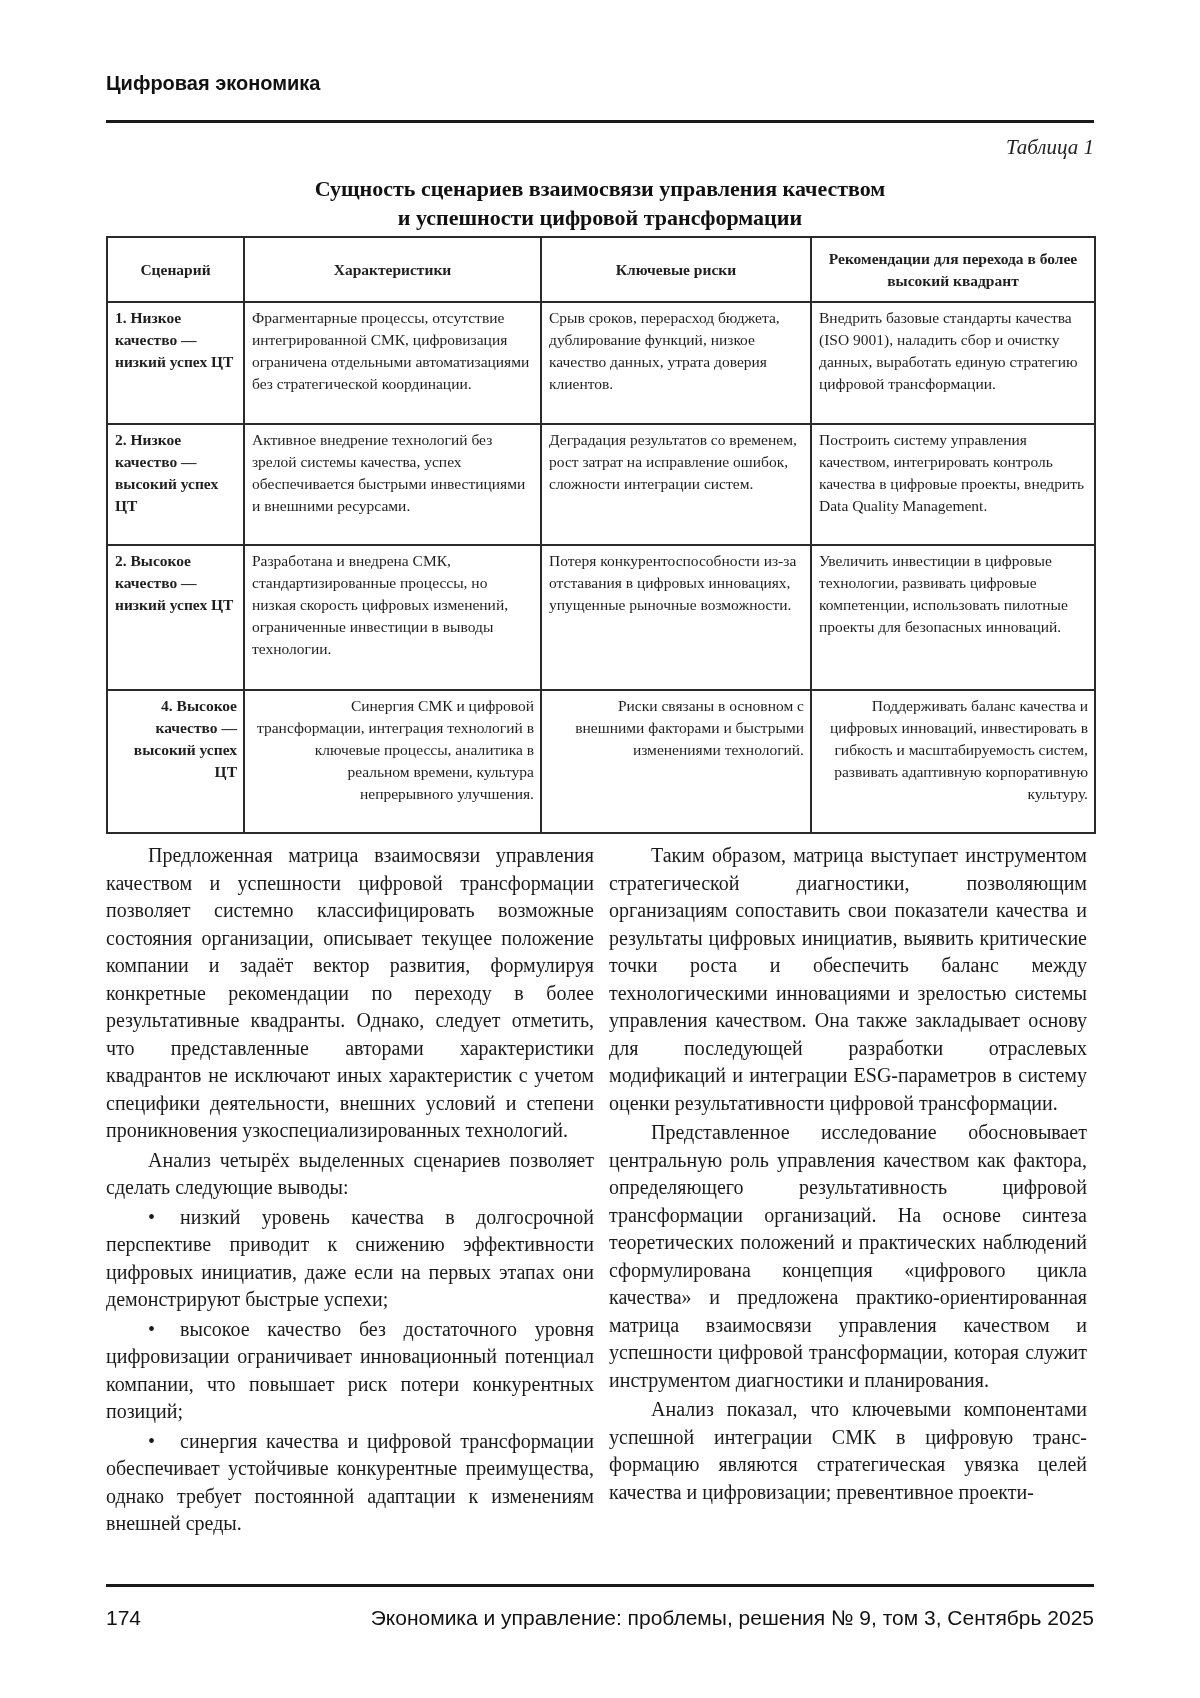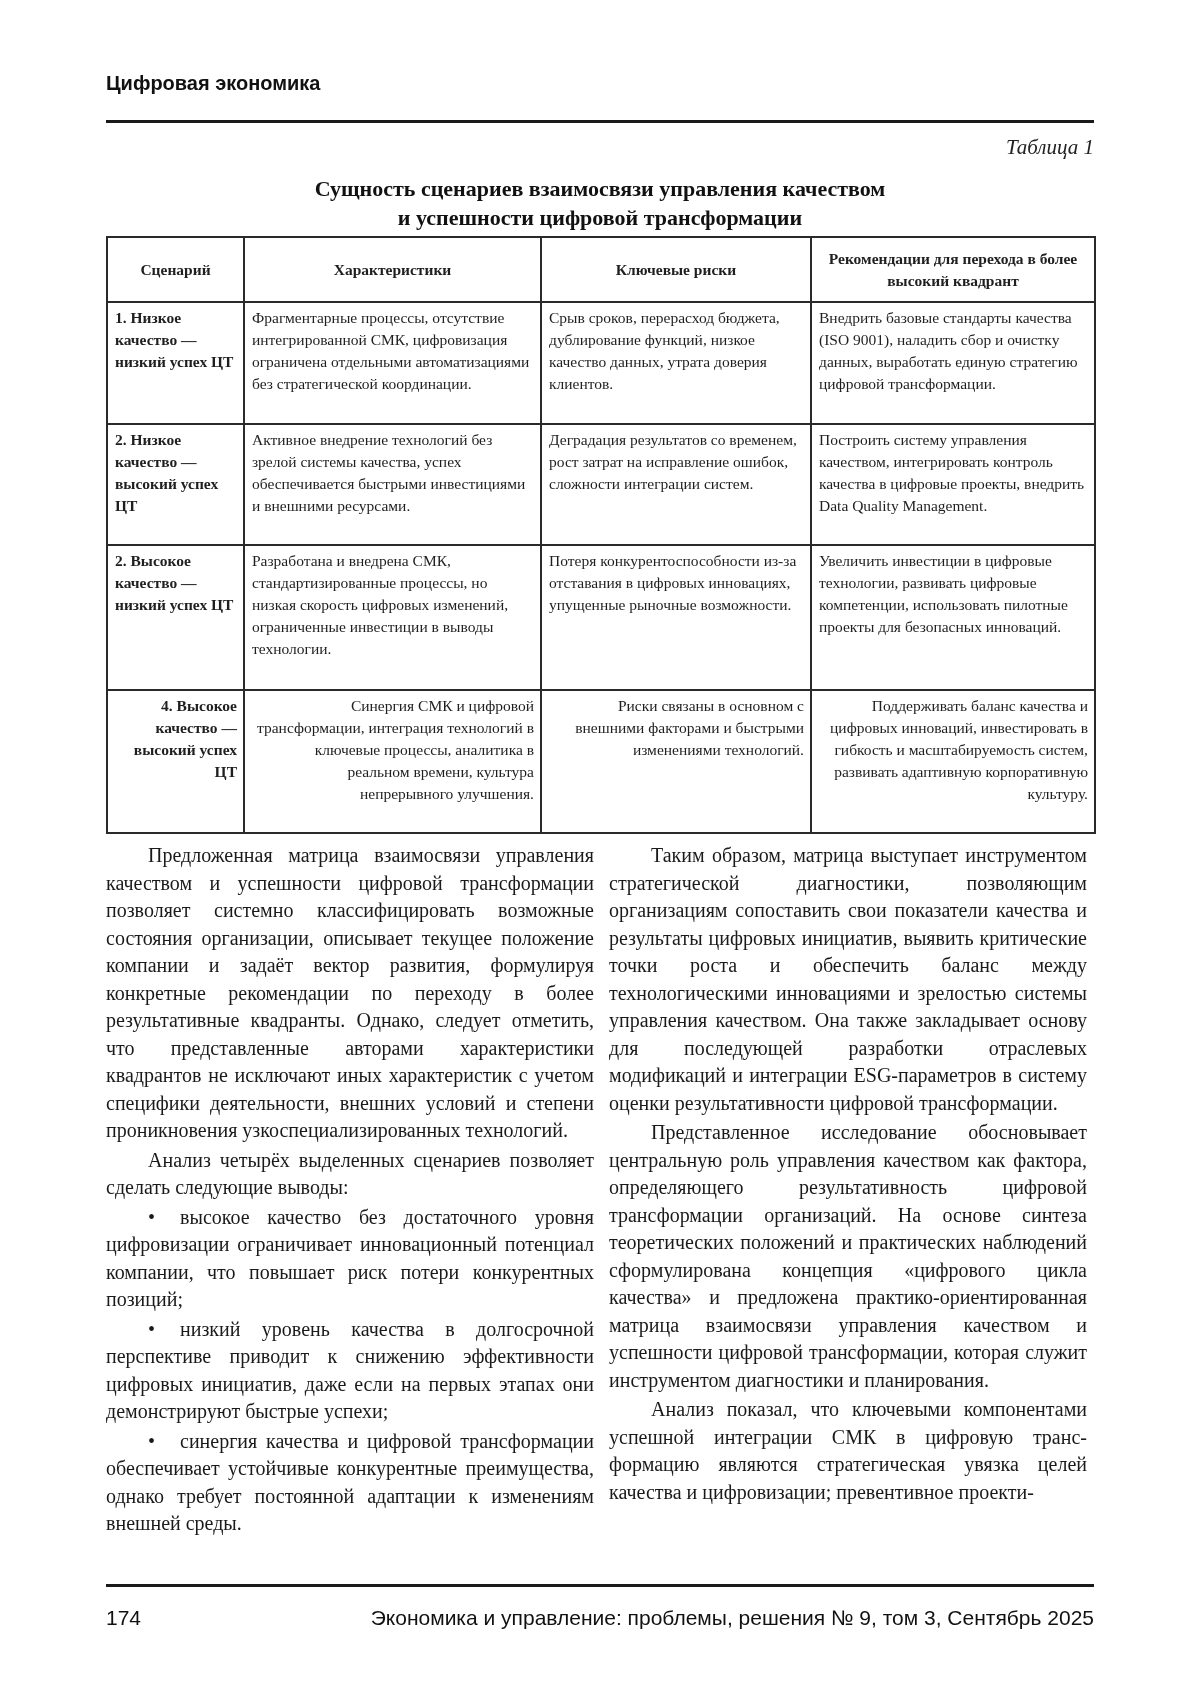--- a/index.html
+++ b/index.html
@@ -117,22 +117,22 @@
       <td>Риски связаны в основном с внешними факторами и быстрыми изменениями технологий.</td>
       <td>Поддерживать баланс качества и цифровых инноваций, инвестировать в гибкость и масштабируемость систем, развивать адаптивную корпоративную культуру.</td>
     </tr>
   </tbody>
 </table>
 
 <div class="body-col col-left">
   <p>Предложенная матрица взаимосвязи управ­ления качеством и успешности цифровой транс­формации позволяет системно классифицировать возможные состояния организации, описывает текущее положение компании и задаёт вектор развития, формулируя конкретные рекомендации по переходу в более результативные квадранты. Однако, следует отметить, что представленные ав­торами характеристики квадрантов не исключают иных характеристик с учетом специфики деятель­ности, внешних условий и степени проникновения узкоспециализированных технологий.</p>
   <p>Анализ четырёх выделенных сценариев позво­ляет сделать следующие выводы:</p>
   <ul>
+    <li><span class="bullet">•</span><span>низкий уровень качества в долгосрочной перспективе приводит к снижению эффективности цифровых инициатив, даже если на первых этапах они демонстрируют быстрые успехи;</span></li>
     <li><span class="bullet">•</span><span>высокое качество без достаточного уров­ня цифровизации ограничивает инновационный потенциал компании, что повышает риск потери конкурентных позиций;</span></li>
-    <li><span class="bullet">•</span><span>низкий уровень качества в долгосрочной перспективе приводит к снижению эффективности цифровых инициатив, даже если на первых этапах они демонстрируют быстрые успехи;</span></li>
     <li><span class="bullet">•</span><span>синергия качества и цифровой трансформа­ции обеспечивает устойчивые конкурентные пре­имущества, однако требует постоянной адаптации к изменениям внешней среды.</span></li>
   </ul>
 </div>
 
 <div class="body-col col-right">
   <p>Таким образом, матрица выступает инстру­ментом стратегической диагностики, позволяю­щим организациям сопоставить свои показатели качества и результаты цифровых инициатив, вы­явить критические точки роста и обеспечить баланс между технологическими инновациями и зрело­стью системы управления качеством. Она также закладывает основу для последующей разработки отраслевых модификаций и интеграции ESG-пара­метров в систему оценки результативности циф­ровой трансформации.</p>
   <p>Представленное исследование обосновыва­ет центральную роль управления качеством как фактора, определяющего результативность циф­ровой трансформации организаций. На основе синтеза теоретических положений и практических наблюдений сформулирована концепция «циф­рового цикла качества» и предложена практико-ориентированная матрица взаимосвязи управления качеством и успешности цифровой трансформа­ции, которая служит инструментом диагностики и планирования.</p>
   <p>Анализ показал, что ключевыми компонента­ми успешной интеграции СМК в цифровую транс­формацию являются стратегическая увязка целей качества и цифровизации; превентивное проекти-</p>
 </div>
 

